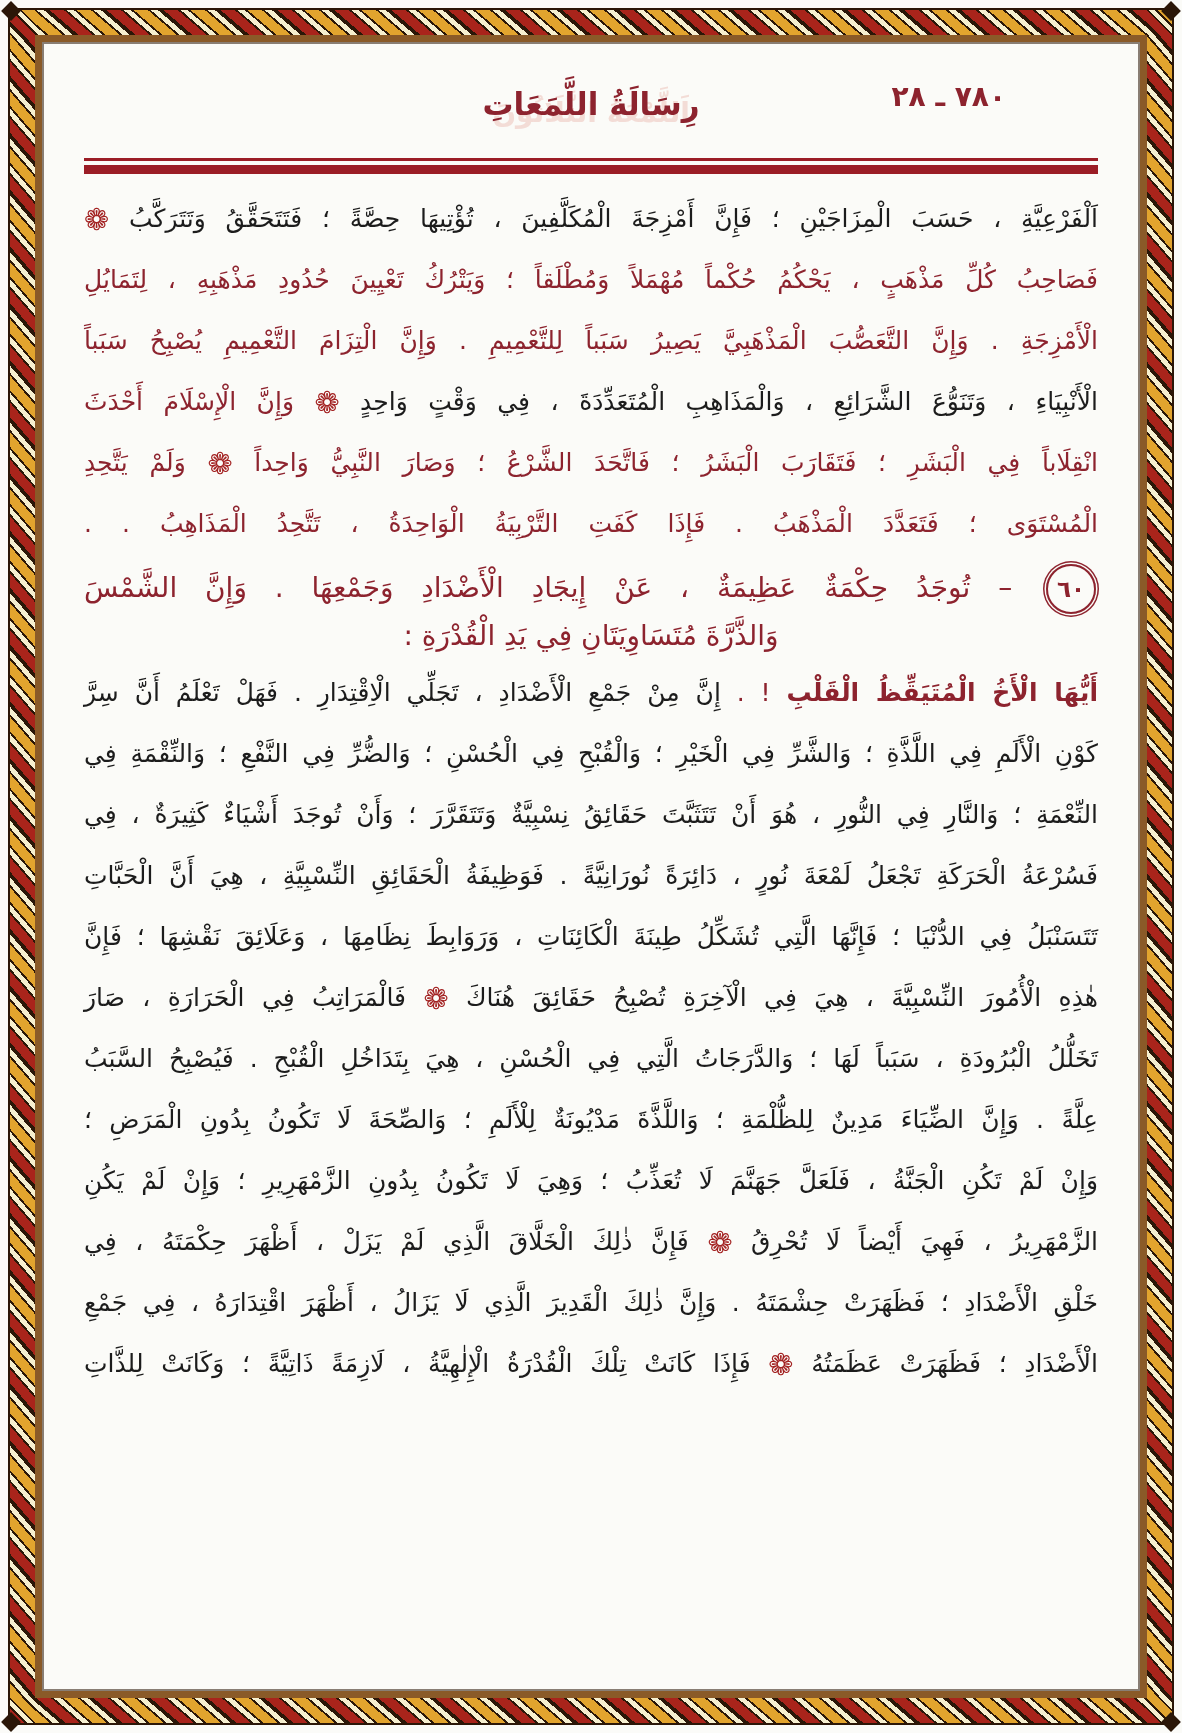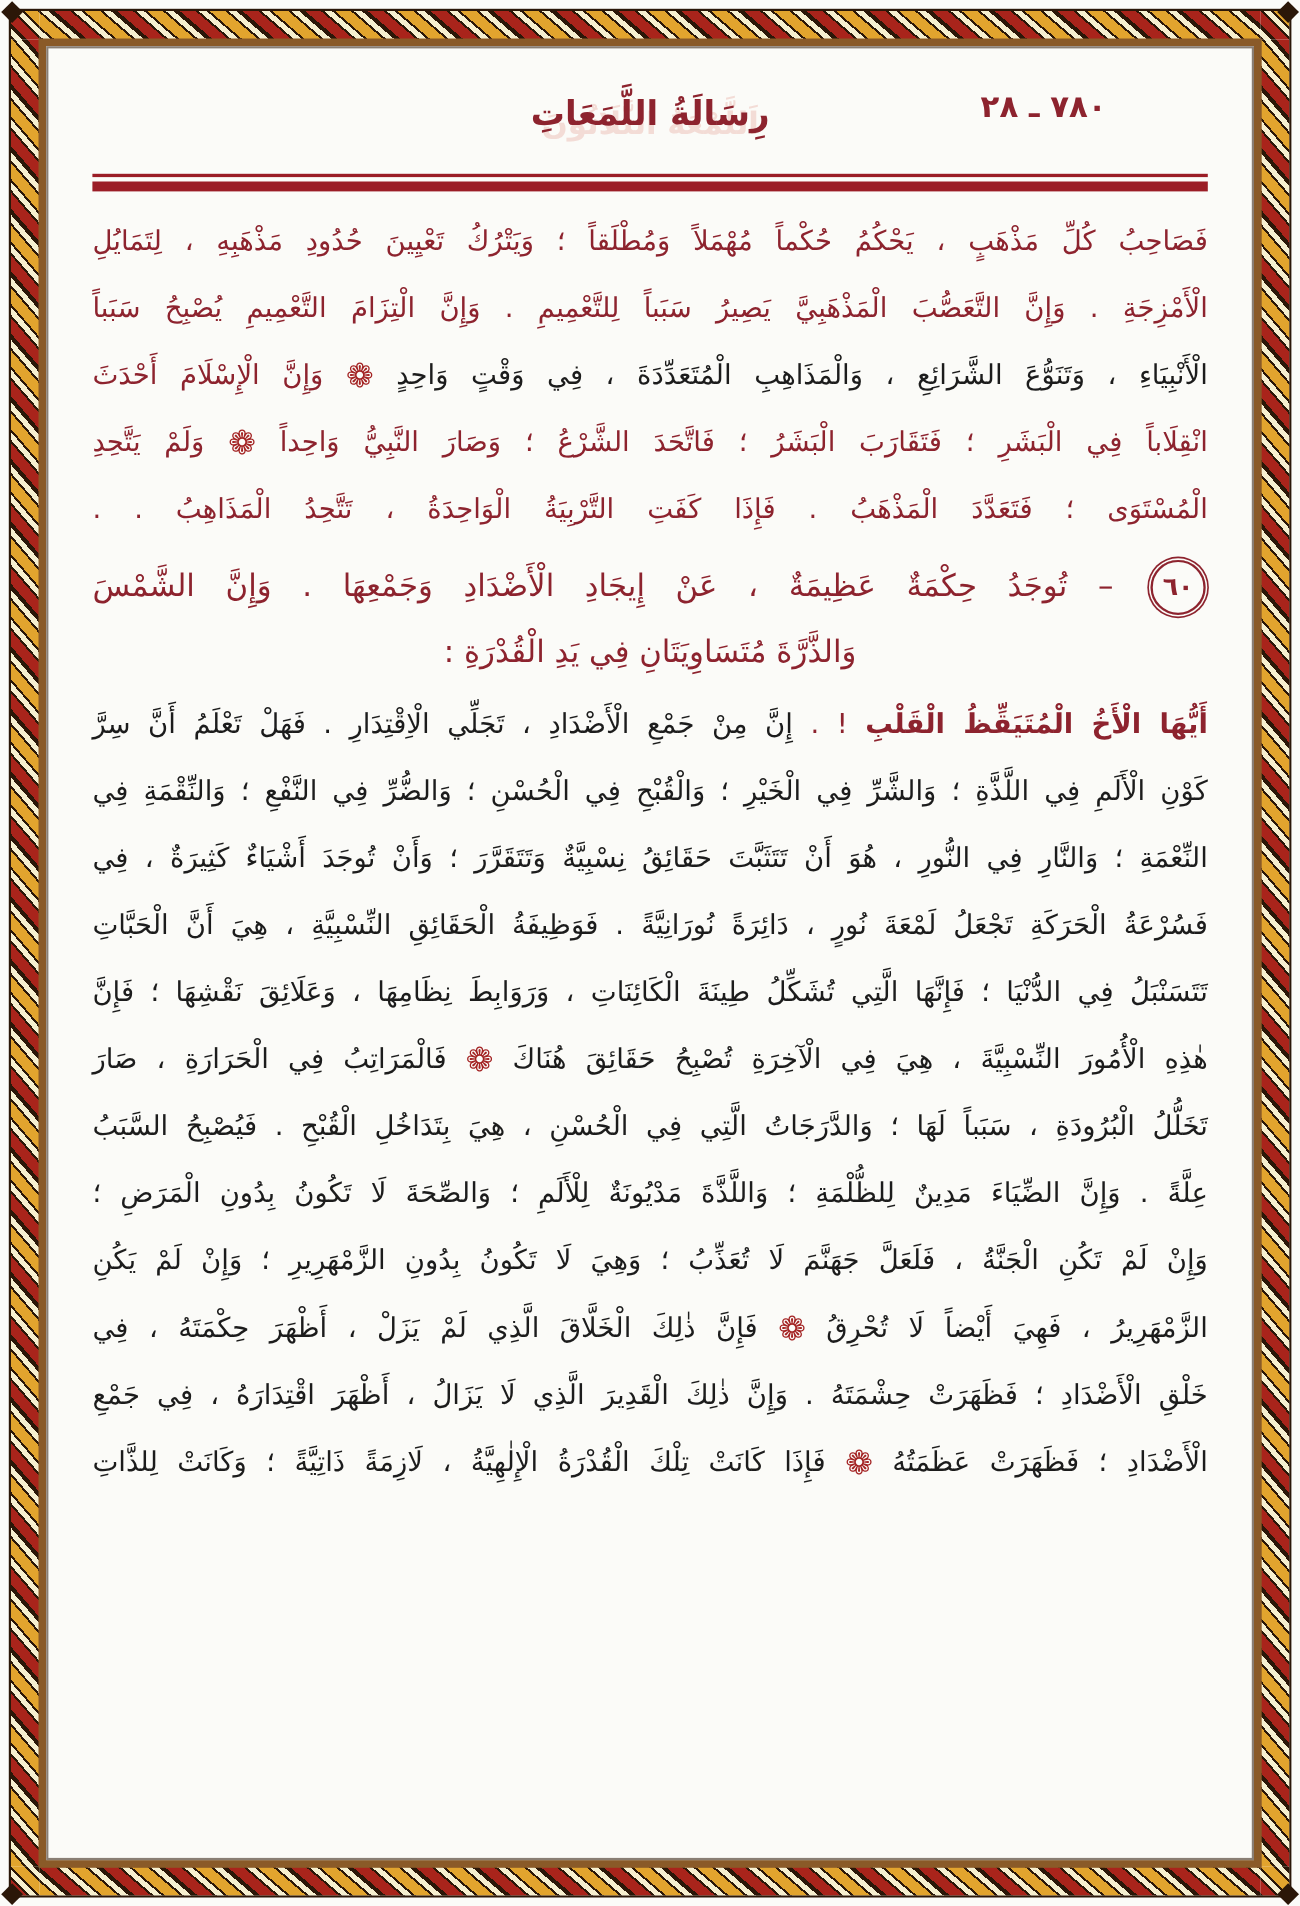--- a/index.html
+++ b/index.html
@@ -84,21 +84,21 @@
   .rule-thick{height:9px;background:var(--rule);margin-top:4px;}
 
   main{margin-top:14px;color:var(--ink);font-size:25px;}
   .paragraph{margin:0;}
   .paragraph.heading{margin:10px 0 4px 0;}
   .line{
     line-height:61px;
     text-align:justify;text-align-last:justify;
     white-space:normal;
   }
-  .paragraph.heading .line{line-height:60px;font-size:28px;}
+  .paragraph.heading .line{line-height:44px;font-size:28px;}
   .line.center{text-align:center;text-align-last:center;}
   .seg-normal{color:var(--ink);}
   .seg-em{color:var(--accent);font-weight:normal;}
   .seg-emu{
     color:var(--accent);font-weight:bold;
     text-decoration-thickness:2.5px;text-underline-offset:7px;
   }
   .seg-rosette{
     color:var(--rosette);font-size:30px;font-weight:normal;
     vertical-align:-3px;line-height:0;
@@ -134,20 +134,21 @@
             </div>
           </header>
 
           <div class="rule">
             <div class="rule-thin"></div>
             <div class="rule-thick"></div>
           </div>
 
           <main id="body-text">
               <div class="paragraph plain">
+                <div class="line"><span class="seg-normal">اَلْفَرْعِيَّةِ ، حَسَبَ الْمِزَاجَيْنِ ؛ فَإِنَّ أَمْزِجَةَ الْمُكَلَّفِينَ ، تُؤْتِيهَا حِصَّةً ؛ فَتَتَحَقَّقُ وَتَتَرَكَّبُ </span><span class="seg-rosette">❁</span></div>
                 <div class="line"><span class="seg-em">فَصَاحِبُ كُلِّ مَذْهَبٍ ، يَحْكُمُ حُكْماً مُهْمَلاً وَمُطْلَقاً ؛ وَيَتْرُكُ تَعْيِينَ حُدُودِ مَذْهَبِهِ ، لِتَمَايُلِ</span></div>
                 <div class="line"><span class="seg-em">الْأَمْزِجَةِ . وَإِنَّ التَّعَصُّبَ الْمَذْهَبِيَّ يَصِيرُ سَبَباً لِلتَّعْمِيمِ . وَإِنَّ الْتِزَامَ التَّعْمِيمِ يُصْبِحُ سَبَباً</span></div>
                 <div class="line"><span class="seg-normal">الْأَنْبِيَاءِ ، وَتَنَوُّعَ الشَّرَائِعِ ، وَالْمَذَاهِبِ الْمُتَعَدِّدَةَ ، فِي وَقْتٍ وَاحِدٍ </span><span class="seg-rosette">❁</span><span class="seg-em"> وَإِنَّ الْإِسْلَامَ أَحْدَثَ</span></div>
                 <div class="line"><span class="seg-em">انْقِلَاباً فِي الْبَشَرِ ؛ فَتَقَارَبَ الْبَشَرُ ؛ فَاتَّحَدَ الشَّرْعُ ؛ وَصَارَ النَّبِيُّ وَاحِداً </span><span class="seg-rosette">❁</span><span class="seg-em"> وَلَمْ يَتَّحِدِ</span></div>
                 <div class="line"><span class="seg-em">الْمُسْتَوَى ؛ فَتَعَدَّدَ الْمَذْهَبُ . فَإِذَا كَفَتِ التَّرْبِيَةُ الْوَاحِدَةُ ، تَتَّحِدُ الْمَذَاهِبُ . .</span></div>
               </div>
               <div class="paragraph heading">
                 <div class="line"><span class="seg-medallion">٦٠</span><span class="seg-em"> – تُوجَدُ حِكْمَةٌ عَظِيمَةٌ ، عَنْ إِيجَادِ الْأَضْدَادِ وَجَمْعِهَا . وَإِنَّ الشَّمْسَ</span></div>
                 <div class="line center"><span class="seg-em">وَالذَّرَّةَ مُتَسَاوِيَتَانِ فِي يَدِ الْقُدْرَةِ :</span></div>
               </div>

